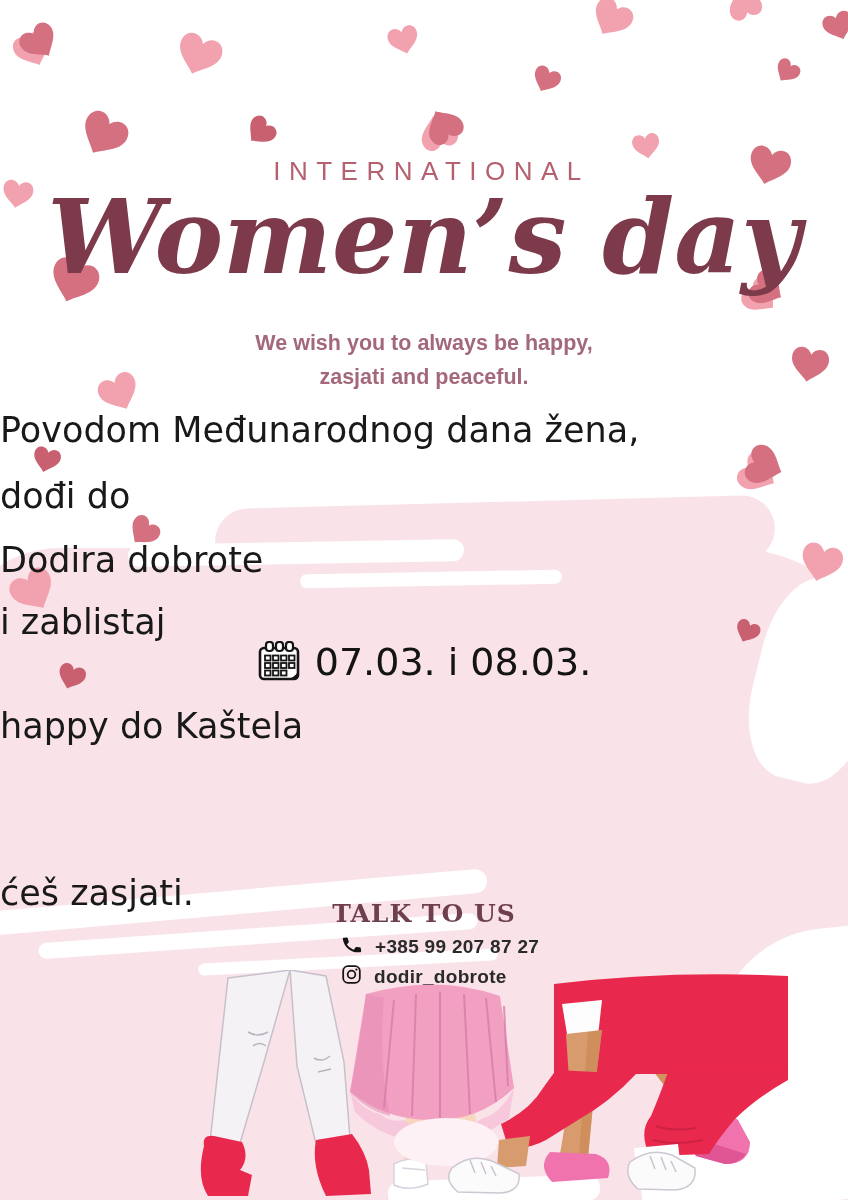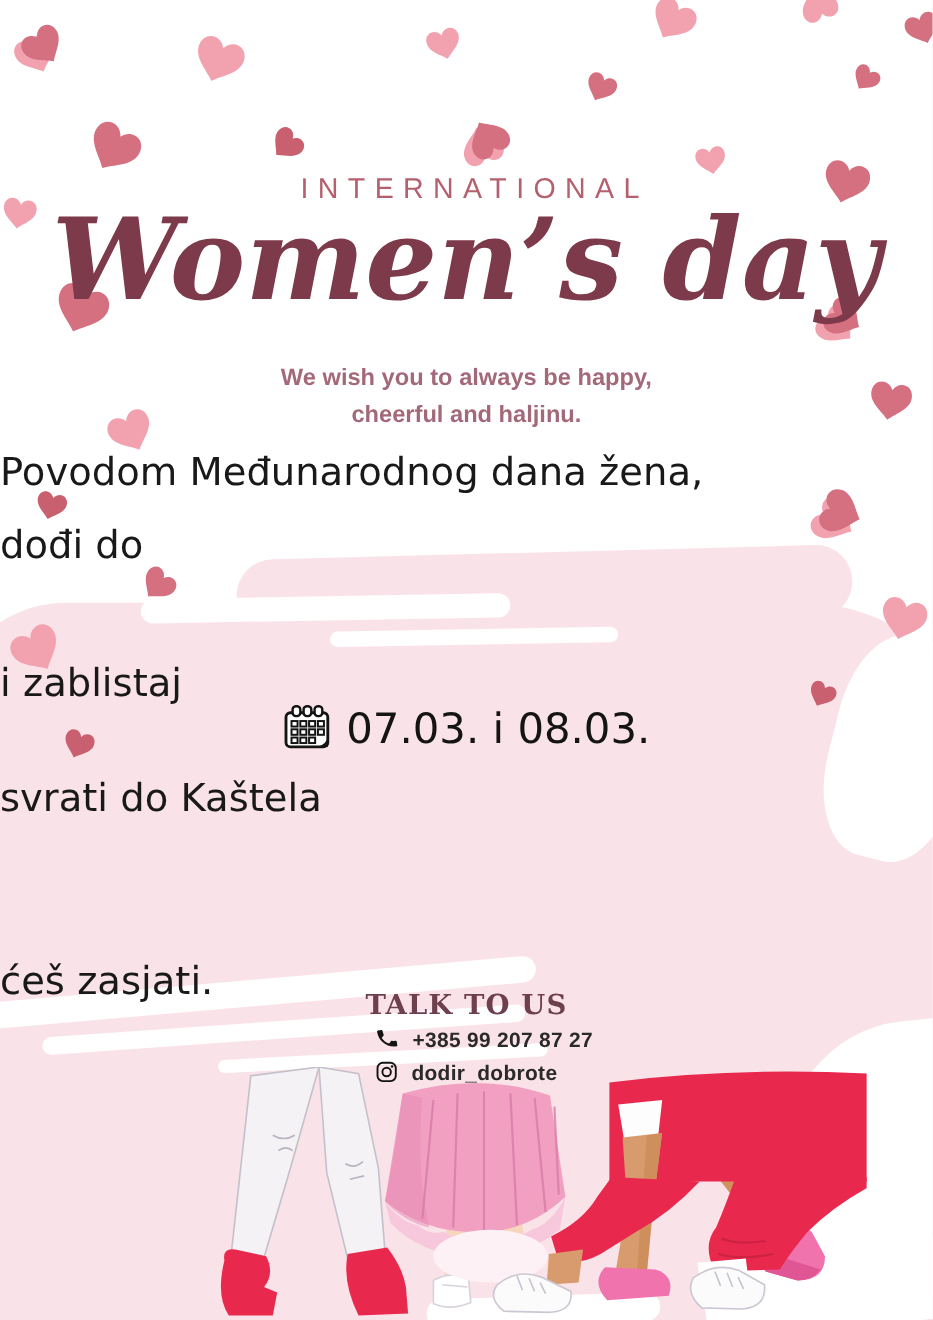--- a/index.html
+++ b/index.html
@@ -123,25 +123,26 @@
       <use href="#heartShape" transform="translate(810 362) rotate(10) scale(0.62)" fill="#d4707f"></use>
       <use href="#heartShape" transform="translate(756 472) rotate(-58) scale(0.663)" fill="#f2a2ae"></use>
       <use href="#heartShape" transform="translate(762 465) rotate(-70) scale(0.65)" fill="#d4707f"></use>
       <use href="#heartShape" transform="translate(822 560) rotate(15) scale(0.68)" fill="#f2a2ae"></use>
     </svg>
 
   <div class="eyebrow">INTERNATIONAL</div>
   <div class="title">Women’s day</div>
   <div class="subtitle">
     <div>We wish you to always be happy,</div>
-    <div>cheerful and haljinu.</div>
+    <div>zasjati and peaceful.</div>
   </div>
 
   <div class="msg" id="m0">Povodom Međunarodnog dana žena,</div>
   <div class="msg" id="m1">dođi do</div>
+  <div class="msg" id="m2">Dodira dobrote</div>
   <div class="msg" id="m3">i zablistaj</div>
 
   <div class="date-row">
     <span>
       <svg viewBox="0 0 46 42" width="46" height="42">
         <rect x="3" y="7" width="38" height="31" rx="4" fill="#ffffff" stroke="#141414" stroke-width="2.6"></rect>
         <rect x="9" y="1" width="7" height="9" rx="3" fill="#ffffff" stroke="#141414" stroke-width="2.2"></rect>
         <rect x="19" y="1" width="7" height="9" rx="3" fill="#ffffff" stroke="#141414" stroke-width="2.2"></rect>
         <rect x="29" y="1" width="7" height="9" rx="3" fill="#ffffff" stroke="#141414" stroke-width="2.2"></rect>
         <g fill="none" stroke="#141414" stroke-width="1.8">
@@ -156,21 +157,21 @@
           <rect x="8" y="29.5" width="5.5" height="5"></rect>
             <rect x="16" y="29.5" width="5.5" height="5"></rect>
             <rect x="24" y="29.5" width="5.5" height="5"></rect>
         </g>
         <path d="M41 29 L41 38 L32 38 Q40 35 41 29 Z" fill="#141414"></path>
       </svg>
     </span>
     <span>07.03. i 08.03.</span>
   </div>
 
-  <div class="msg" id="m4">svrati do Kaštela</div>
+  <div class="msg" id="m4">happy do Kaštela</div>
   <div class="msg" id="m6">ćeš zasjati.</div>
 
   <div class="contact-heading">TALK TO US</div>
   <div class="contact-rows">
     <div class="contact-row">
       <span>
         <svg viewBox="0 0 24 24" width="22" height="22" fill="#141414" transform="rotate(-8)">
           <path d="M6.62 10.79c1.44 2.83 3.76 5.14 6.59 6.59l2.2-2.2c.27-.27.67-.36 1.02-.24 1.12.37 2.33.57 3.57.57.55 0 1 .45 1 1V20c0 .55-.45 1-1 1-9.39 0-17-7.61-17-17 0-.55.45-1 1-1h3.5c.55 0 1 .45 1 1 0 1.25.2 2.45.57 3.57.11.35.03.74-.25 1.02l-2.2 2.2z"></path>
         </svg>
       </span>

